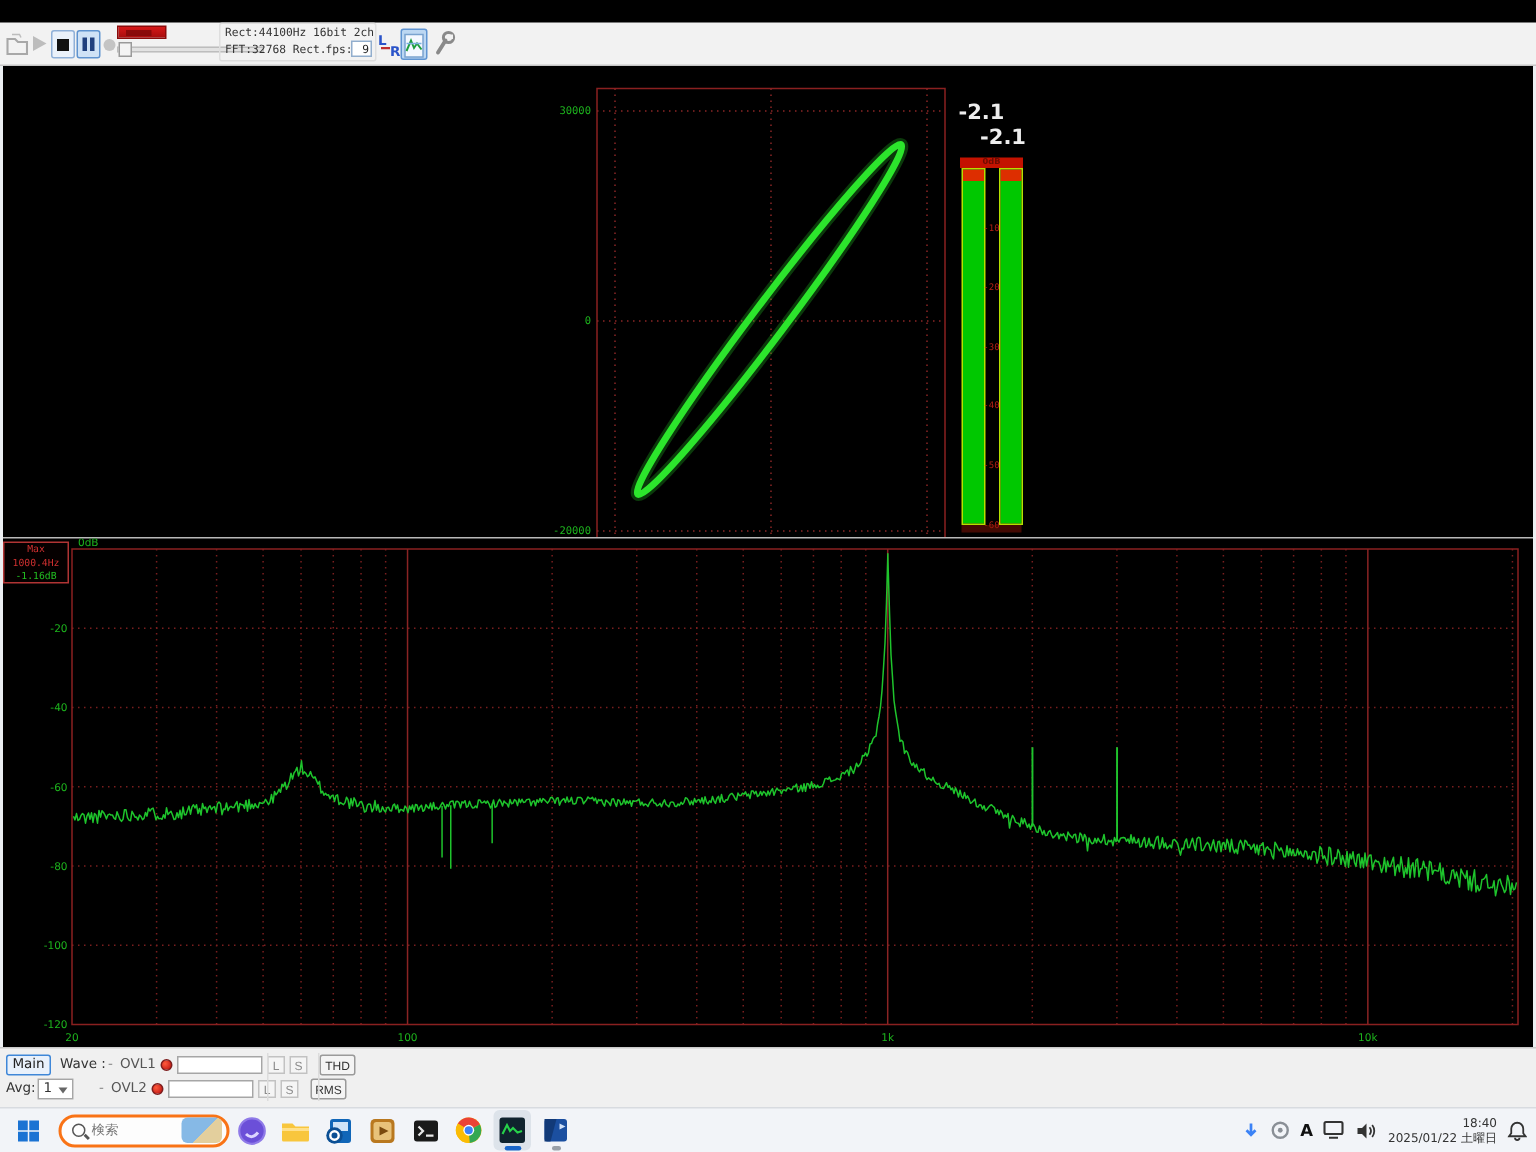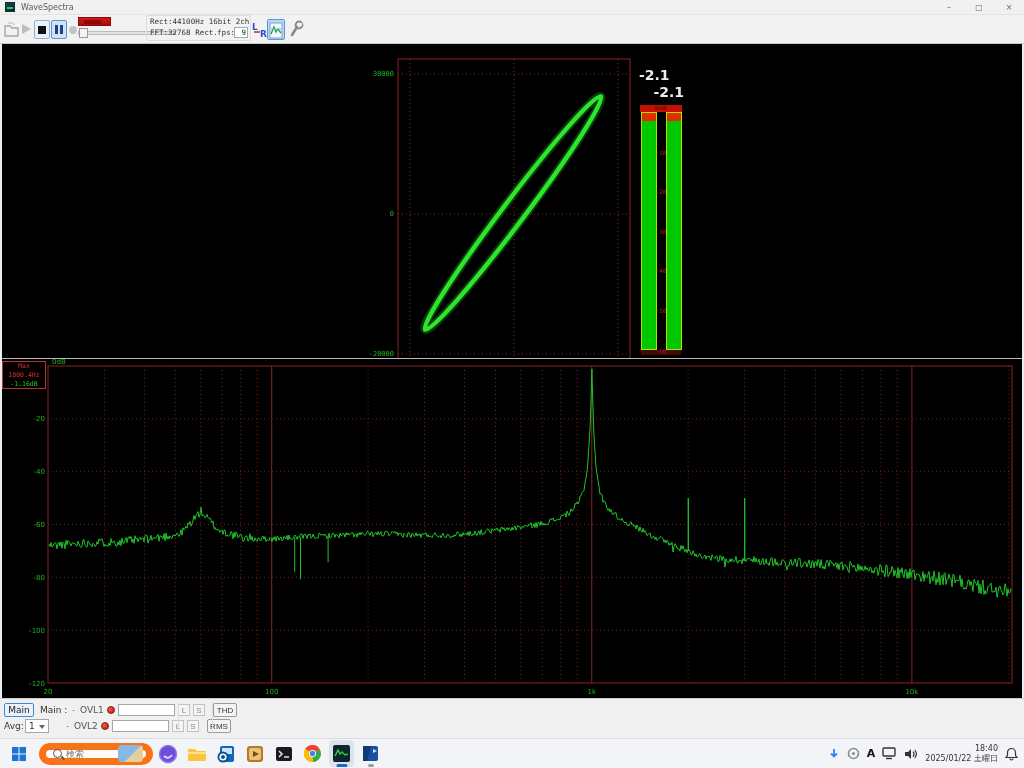--- a/index.html
+++ b/index.html
@@ -58,43 +58,34 @@
 .cb-big{width:24px;height:14px;border:1px solid #9a9a9a;background:#f4f4f4;border-radius:2px;font-size:8px;text-align:center;line-height:13px;color:#333;margin-left:8px}
 .cb-sel{width:24px;height:14px;border:1px solid #a6a6a6;background:#fff;display:flex;align-items:center;font-size:9px;padding-left:3px;position:relative}
 .cb-sel::after{content:"";position:absolute;right:3px;top:5px;border-left:3px solid transparent;border-right:3px solid transparent;border-top:4px solid #666}
 .cb-sep{position:absolute;top:3px;width:1px;height:32px;background:#dcdcdc}
 
 .taskbar{position:absolute;top:738px;left:0;width:1024px;height:30px;background:#f2f4f8;border-top:1px solid #d8dbe0;display:flex;align-items:center}
 .tb-ic{width:25px;height:27px;display:flex;align-items:center;justify-content:center;position:relative;border-radius:4px;margin:0 2px}
 .tb-ic.active{background:#dde3ea}
 .run-blue{position:absolute;bottom:0;left:50%;transform:translateX(-50%);width:11px;height:3px;border-radius:2px;background:#1a66c9}
 .run-gray{position:absolute;bottom:0;left:50%;transform:translateX(-50%);width:6px;height:3px;border-radius:2px;background:#9aa0a8}
-.search-pill{display:flex;align-items:center;width:114px;height:22px;border-radius:12px;background:#fdfdfd;border:7px solid #f97316;margin-left:6px;padding:0 3px 0 7px}
+.search-pill{display:flex;align-items:center;width:114px;height:22px;border-radius:12px;background:#fdfdfd;border:2px solid #f97316;margin-left:6px;padding:0 3px 0 7px}
 .search-pill input{border:none;outline:none;background:transparent;font-size:9px;width:52px;color:#444;font-family:inherit}
 .mag{width:9px;height:9px;border:1.5px solid #555;border-radius:50%;position:relative;margin-right:4px;flex:none}
 .mag::after{content:"";position:absolute;left:7px;top:7px;width:4px;height:1.5px;background:#555;transform:rotate(45deg)}
 .weather{width:27px;height:17px;border-radius:4px;background:linear-gradient(135deg,#86b9e6 55%,#e3cf9d 55%);margin-left:auto}
 .tray{margin-left:auto;display:flex;align-items:center;gap:7px;padding-right:6px}
 .clock{text-align:right;font-size:8px;line-height:10px;color:#333;white-space:nowrap}
 .ime{font-size:11px;font-weight:bold;color:#111}
 </style>
 </head>
 <body>
 
 <div class="screen">
 
-  <div class="titlebar">
-    <div class="app-icon"></div>
-    <div class="title-text">WaveSpectra</div>
-    <div class="win-controls">
-      <div class="win-btn">–</div>
-      <div class="win-btn">□</div>
-      <div class="win-btn">×</div>
-    </div>
-  </div>
 
   <div class="toolbar">
     <svg class="tb" style="left:4px;top:6px" width="15" height="17">
       <path d="M1 5 h5 l2 2 h6 v8 h-13 z" fill="none" stroke="#a8a8a8" stroke-width="1.4"></path>
       <path d="M4 2 h5 l1 2" fill="none" stroke="#bdbdbd"></path>
     </svg>
     <div class="tb play-tri" style="left:22px;top:9px"></div>
     <div class="tb tb-frame" style="left:34px;top:5px;width:16px;height:19px">
         <span class="stop-sq"></span>
       </div>
@@ -225,21 +216,21 @@
       <div class="mx-grn">-1.16dB</div>
     </div>
   </div>
 
   <div class="edge" style="left:0"></div>
   <div class="edge" style="left:1022px"></div>
 
   <div class="controlbar">
     <div class="cb-row" style="top:3px">
       <div class="cb-main">Main</div>
-      <span class="cb-lab" style="width:32px;margin-left:6px">Main :</span>
+      <span class="cb-lab" style="width:32px;margin-left:6px">Wave :</span>
       <span class="cb-lab" style="width:8px;color:#888">-</span>
       <span class="cb-lab" style="width:24px;color:#555">OVL1</span>
       <span class="cb-led"></span>
       <span class="cb-field"></span>
       <button class="cb-sq">L</button>
       <button class="cb-sq">S</button>
       <button class="cb-big">THD</button>
     </div>
     <div class="cb-row" style="top:19px">
       <span class="cb-lab" style="width:21px">Avg:</span>

